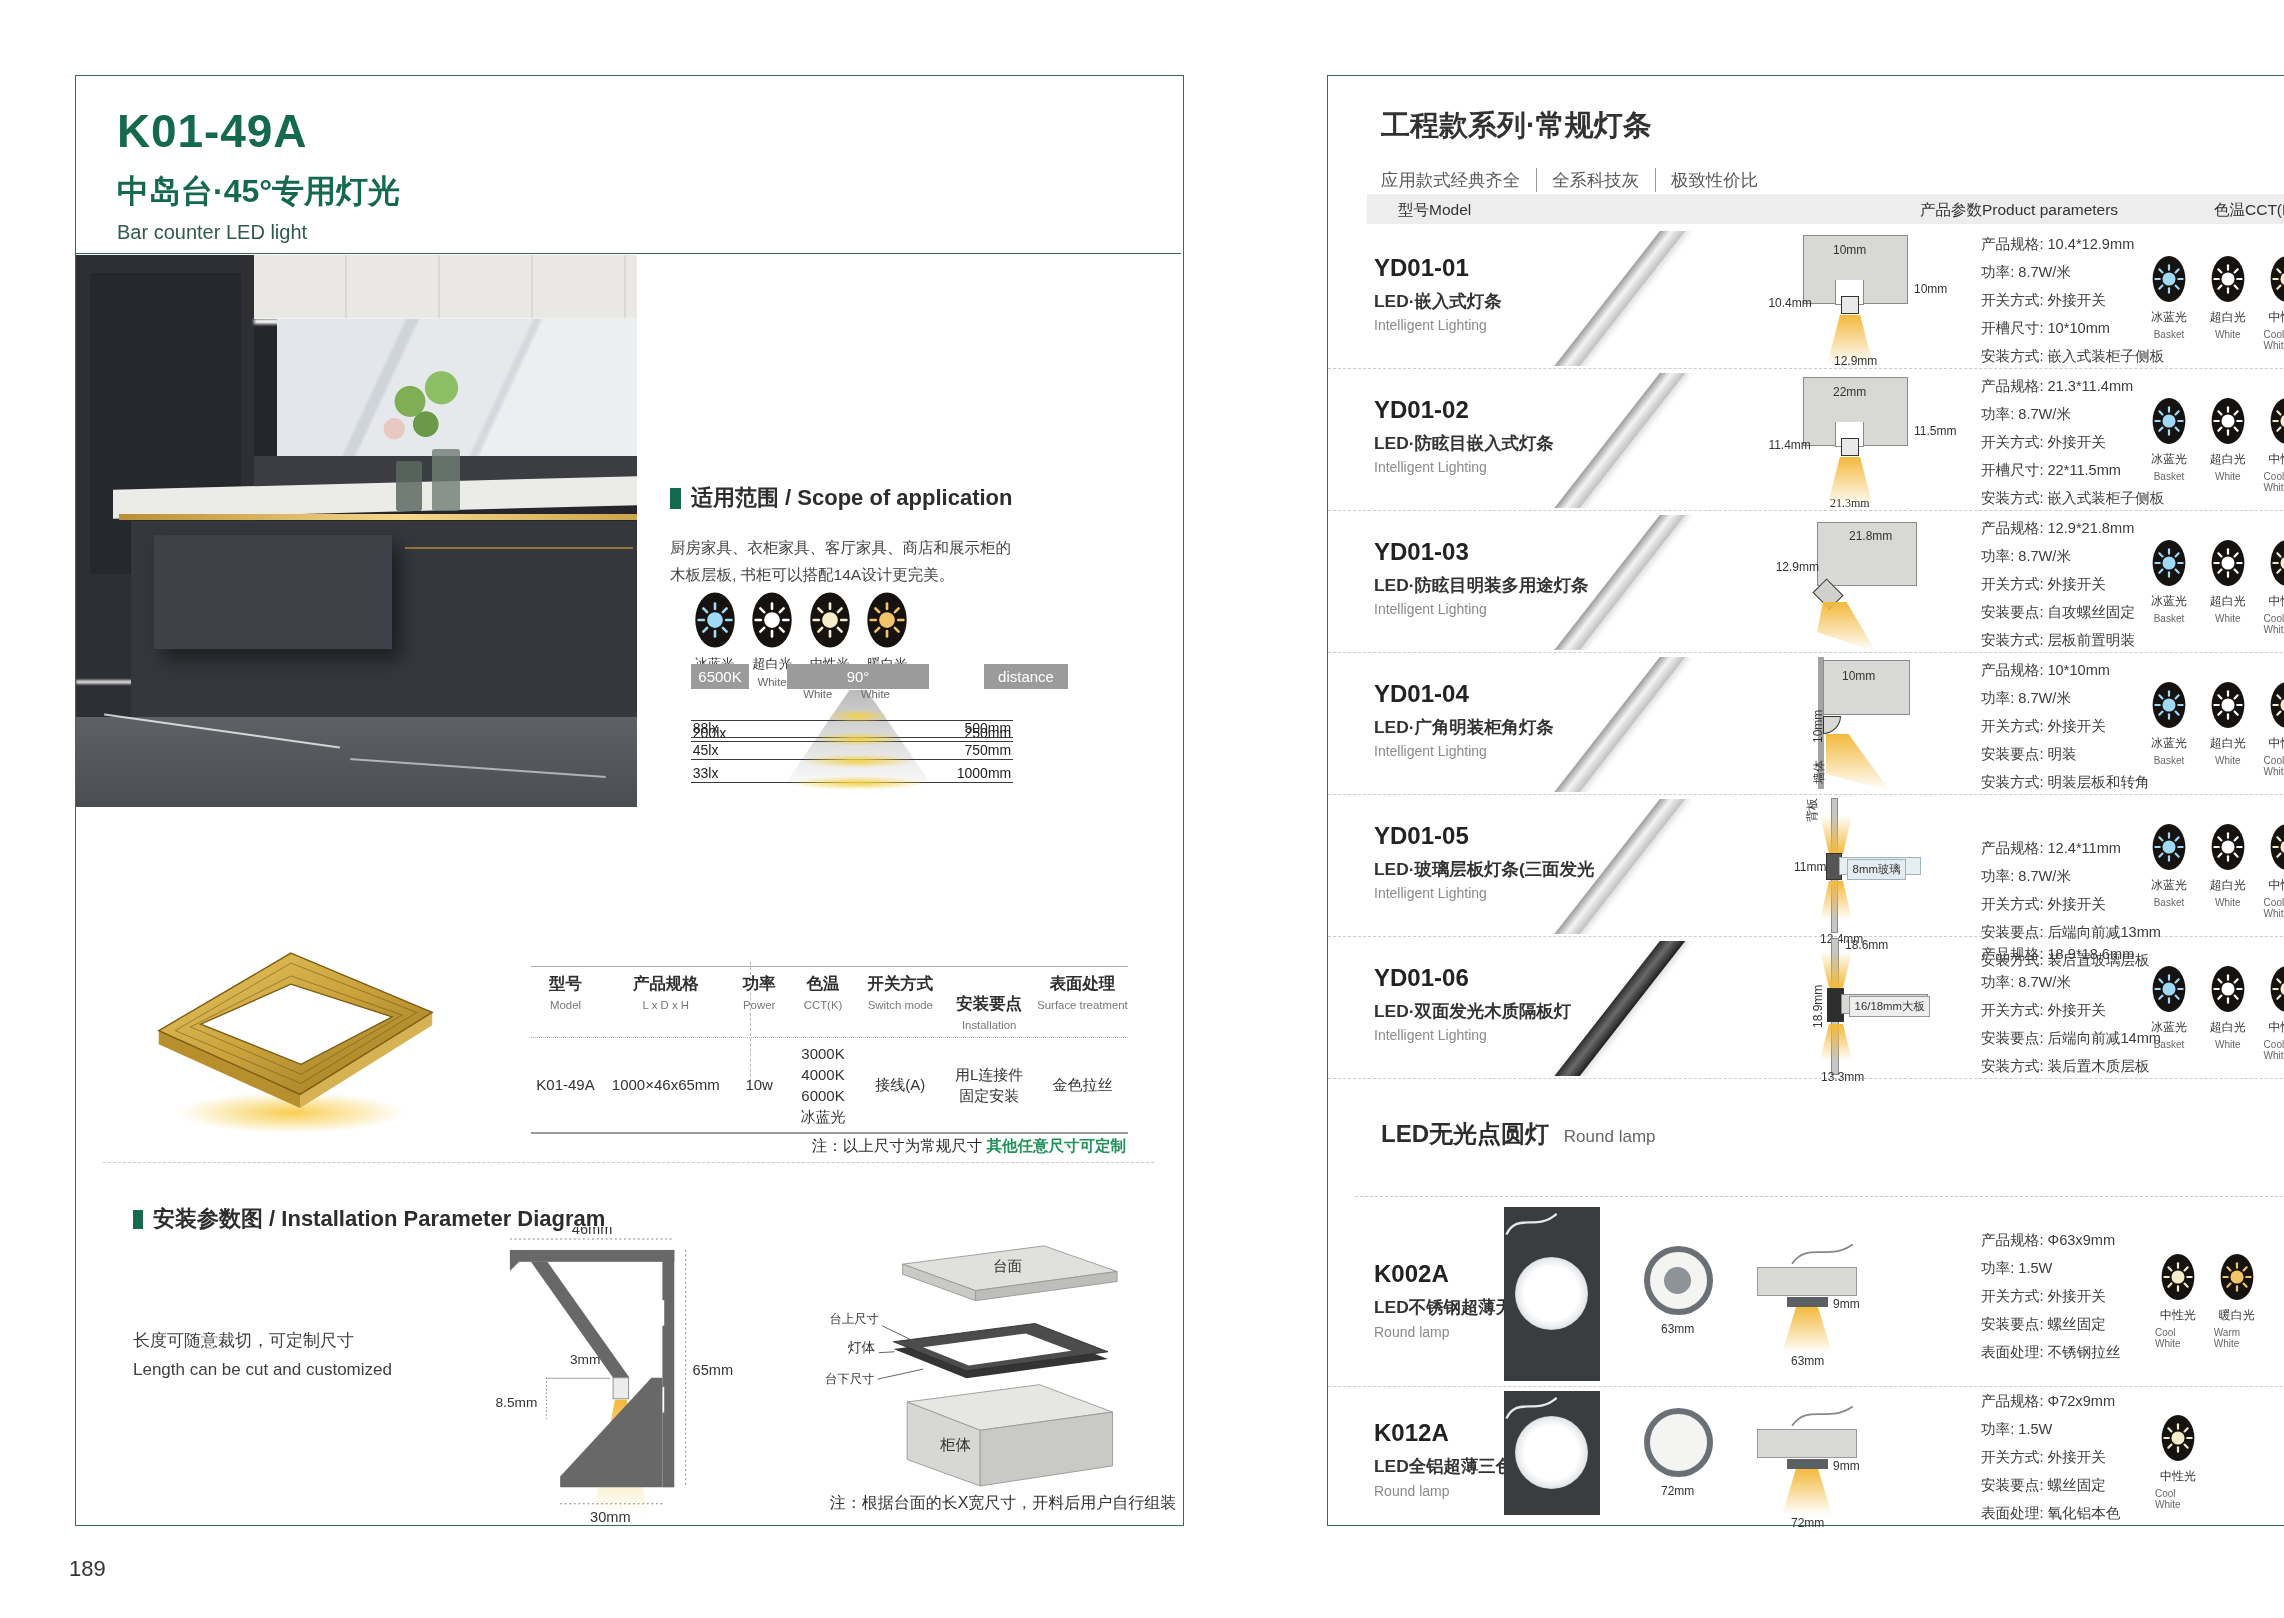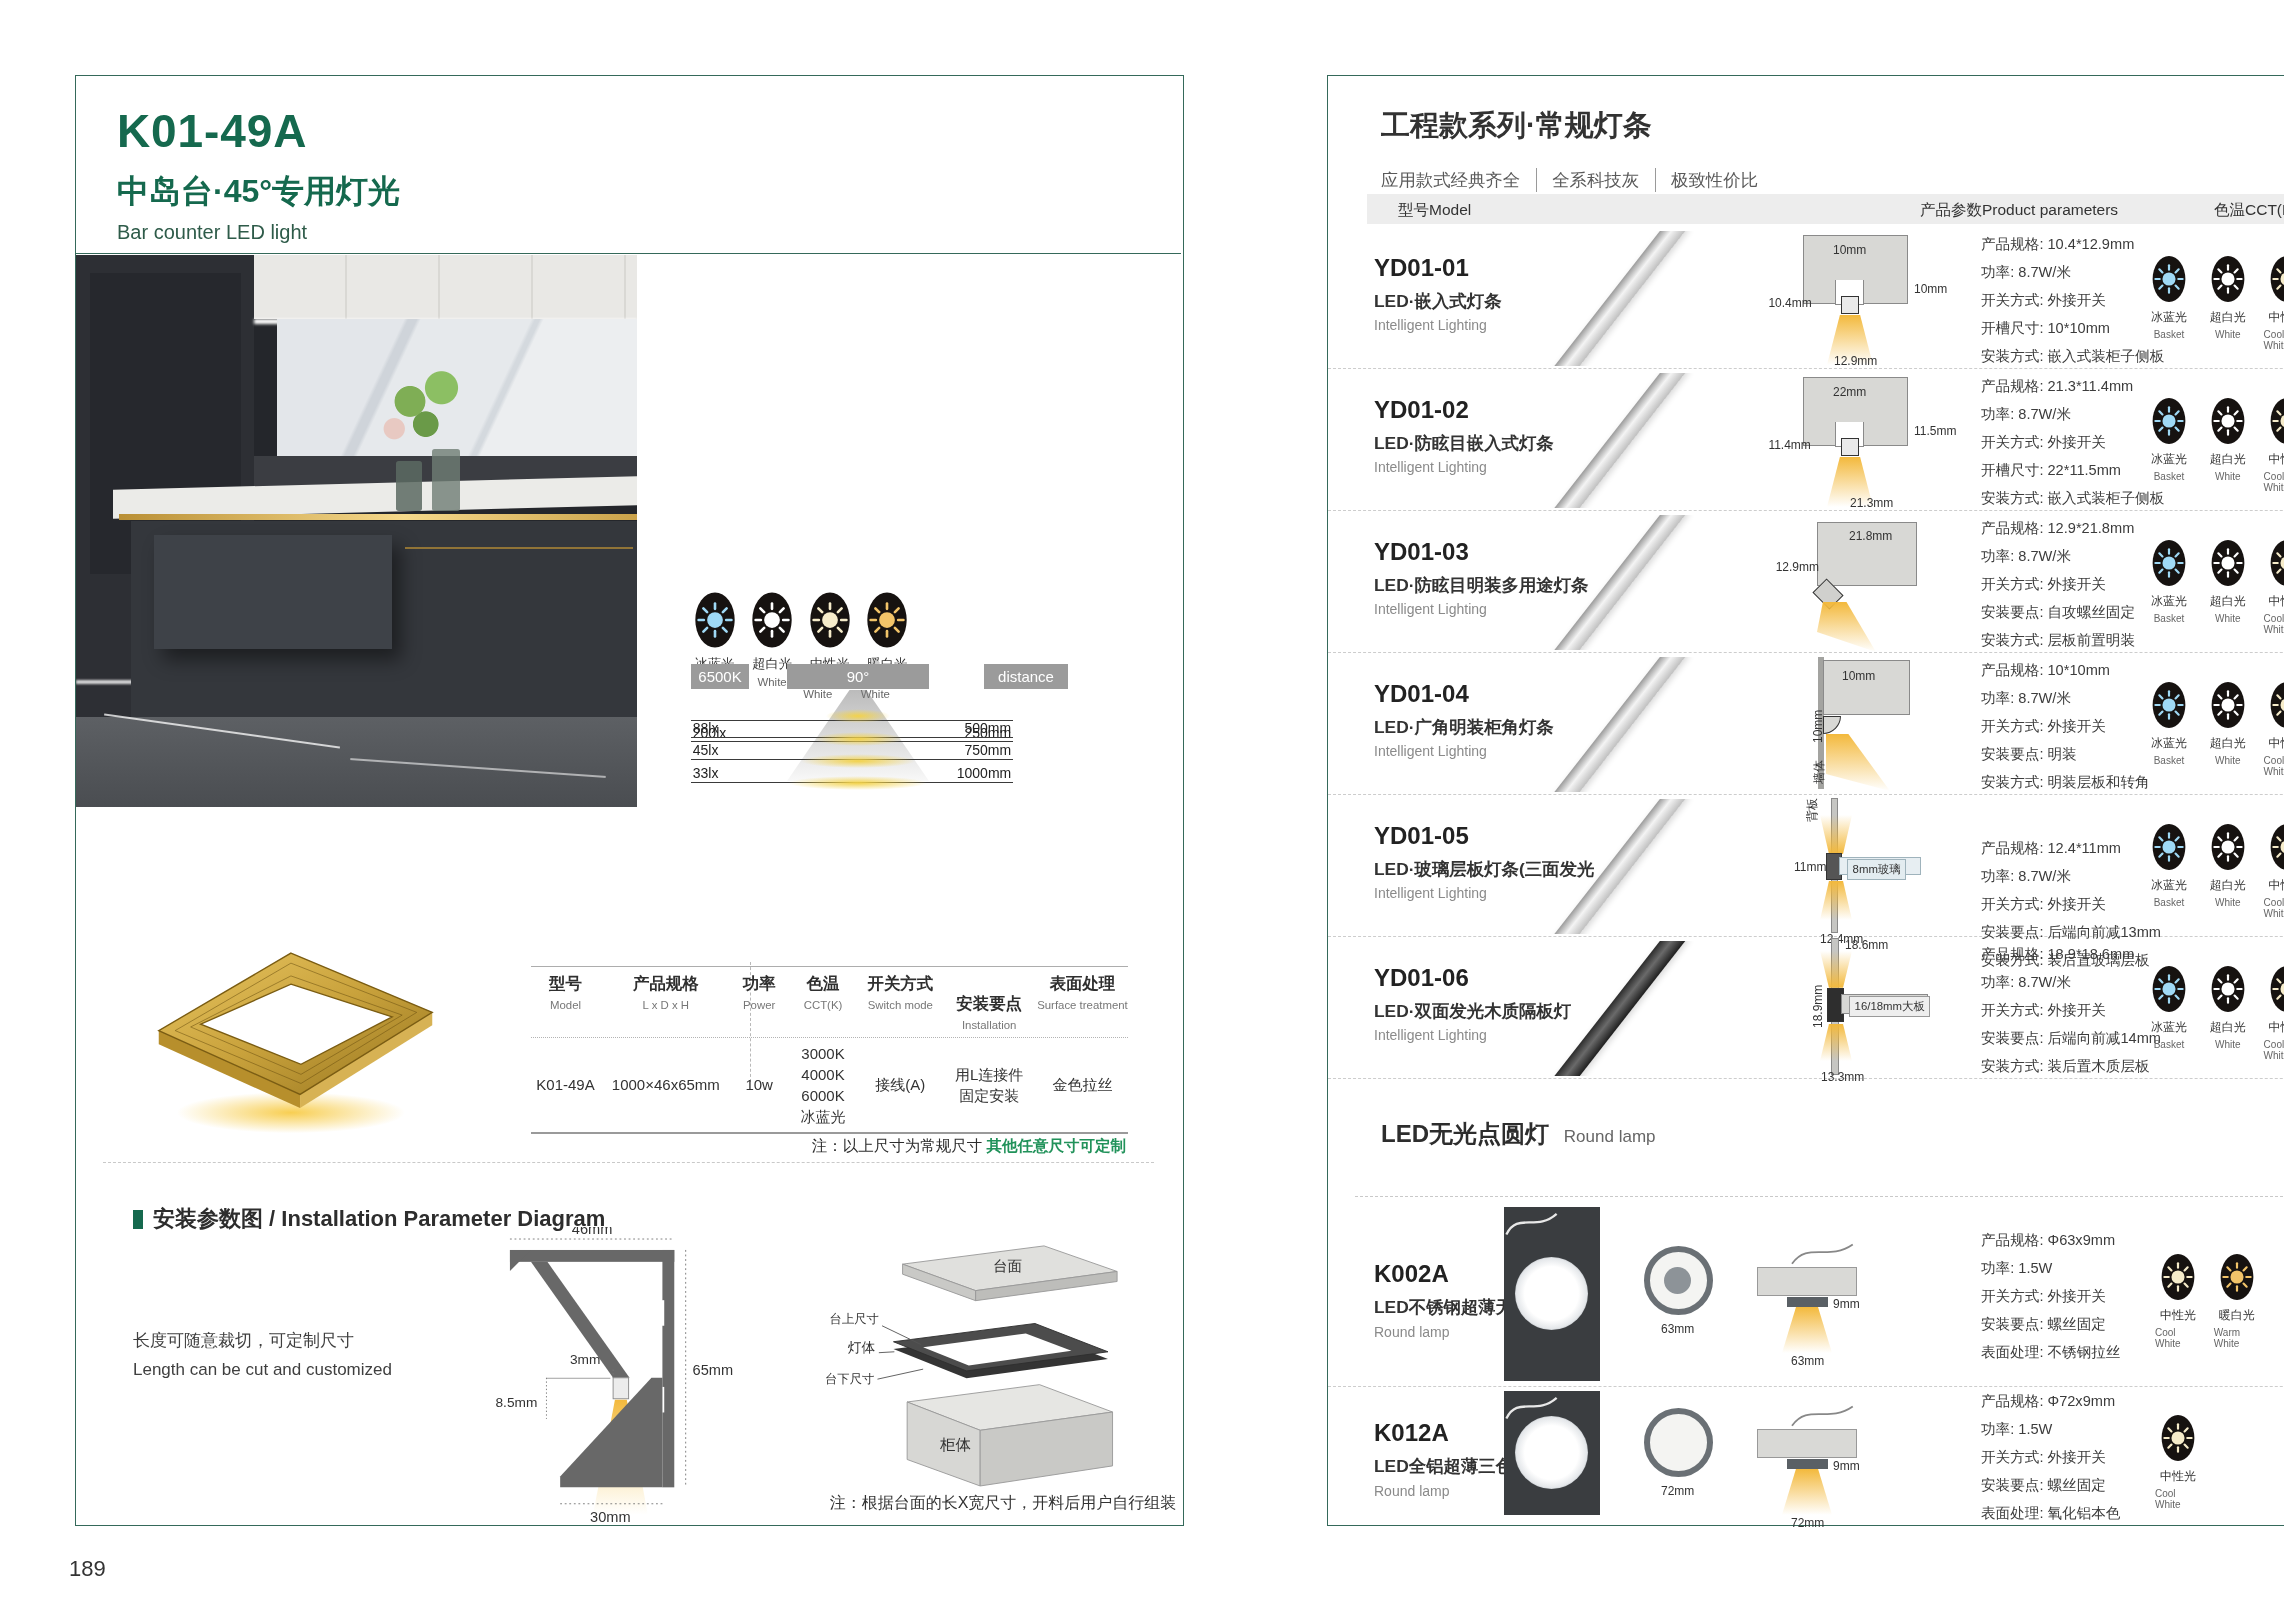--- a/index.html
+++ b/index.html
@@ -132,20 +132,30 @@
       <div class="kp" style="left:329px;top:292px;width:228px;height:1.8px;background:#b98f35;opacity:.7;"></div>
       <div class="kp" style="left:0;top:462px;width:561px;height:90px;background:linear-gradient(180deg,#5d6064,#4a4d51);"></div>
       <div class="kp" style="left:27px;top:475px;width:238px;height:2.3px;background:rgba(255,255,255,.75);transform:rotate(8deg);filter:blur(0.5px);"></div>
       <div class="kp" style="left:274px;top:512px;width:256px;height:2.3px;background:rgba(255,255,255,.55);transform:rotate(4deg);filter:blur(0.5px);"></div>
       <div class="kp" style="left:320px;top:206px;width:25.6px;height:50px;background:#5c6a62;opacity:.85;border-radius:2.7px;"></div>
       <div class="kp" style="left:356px;top:194px;width:28px;height:62px;background:#6f7d74;opacity:.8;border-radius:2.7px;"></div>
       <div class="kp" style="left:292px;top:110px;width:105px;height:91px;background:radial-gradient(circle at 40% 40%,#7fae55 0 18%,transparent 19%),radial-gradient(circle at 70% 25%,#8cbf63 0 16%,transparent 17%),radial-gradient(circle at 55% 65%,#6a9a48 0 15%,transparent 16%),radial-gradient(circle at 25% 70%,#e8c9c2 0 10%,transparent 11%);"></div>
     </div>
 
 
+    <div class="abs" style="left:594px;top:407px;">
+      <div class="sec-head">
+        <span class="bullet"></span>
+        <span class="sec-title">适用范围 / Scope of application</span>
+      </div>
+      <div id="scope-lines" style="margin-top:21px;">
+          <div class="body-line">厨房家具、衣柜家具、客厅家具、商店和展示柜的</div>
+          <div class="body-line">木板层板, 书柜可以搭配14A设计更完美。</div>
+        </div>
+    </div>
 
     <div class="abs" id="left-cct-row" style="left:612px;top:515px;display:flex;gap:4.6px;">
         <div class="cct-cell">
           <svg viewBox="0 0 64 88" width="42" height="58">
     <ellipse cx="32" cy="44" rx="30" ry="42" fill="#161210"></ellipse>
     <circle cx="32" cy="44" r="12" fill="#9fd9f5"></circle>
     <g stroke="#9fd9f5" stroke-width="4" stroke-linecap="round">
               <line x1="49.0" y1="44.0" x2="57.0" y2="44.0"></line>
               <line x1="44.0" y1="56.0" x2="49.7" y2="61.7"></line>
               <line x1="32.0" y1="61.0" x2="32.0" y2="69.0"></line>
@@ -498,21 +508,21 @@
             <div class="strip-bar"></div>
           </div>
           <div class="diag diag-in1">
             <div class="dg-block" style="left: 41px; top: 8.2px; width: 105px; height: 69px;"></div>
             <div style="position: absolute; left: 73px; top: 53px; width: 29px; height: 25px; background: rgb(255, 255, 255); border-right: 0.9px solid rgb(138, 138, 138); border-bottom: 0.9px solid rgb(138, 138, 138); border-left: 0.9px solid rgb(138, 138, 138); border-image: initial; border-top: none;"></div>
             <div class="dg-lamp" style="left: 79px; top: 69px; width: 18px; height: 18px; background: rgb(233, 233, 233);"></div>
             <div class="dg-cone" style="left: 65px; top: 88px; width: 46px; height: 50px;"></div>
             <span class="dl" style="left: 71px; top: 15.5px;">22mm</span>
             <span class="dl" style="left: 152px; top: 55px;">11.5mm</span>
             <span class="dl" style="left: 6.4px; top: 69px;">11.4mm</span>
-            <span class="dl" style="left: 88px; top: 127px;">21.3mm</span>
+            <span class="dl" style="left: 68px; top: 127px; font-family: Liberation Serif, serif;">21.3mm</span>
           </div>
           <div style="position: absolute; left: 653px; top: 2.7px;">
             <div class="param-line">产品规格: 21.3*11.4mm</div>
             <div class="param-line">功率: 8.7W/米</div>
             <div class="param-line">开关方式: 外接开关</div>
             <div class="param-line">开槽尺寸: 22*11.5mm</div>
             <div class="param-line">安装方式: 嵌入式装柜子侧板</div>
           </div>
           <div class="icon-cells" style="left: 818px; top: 28px;">
             <div class="cct-cell sm">

